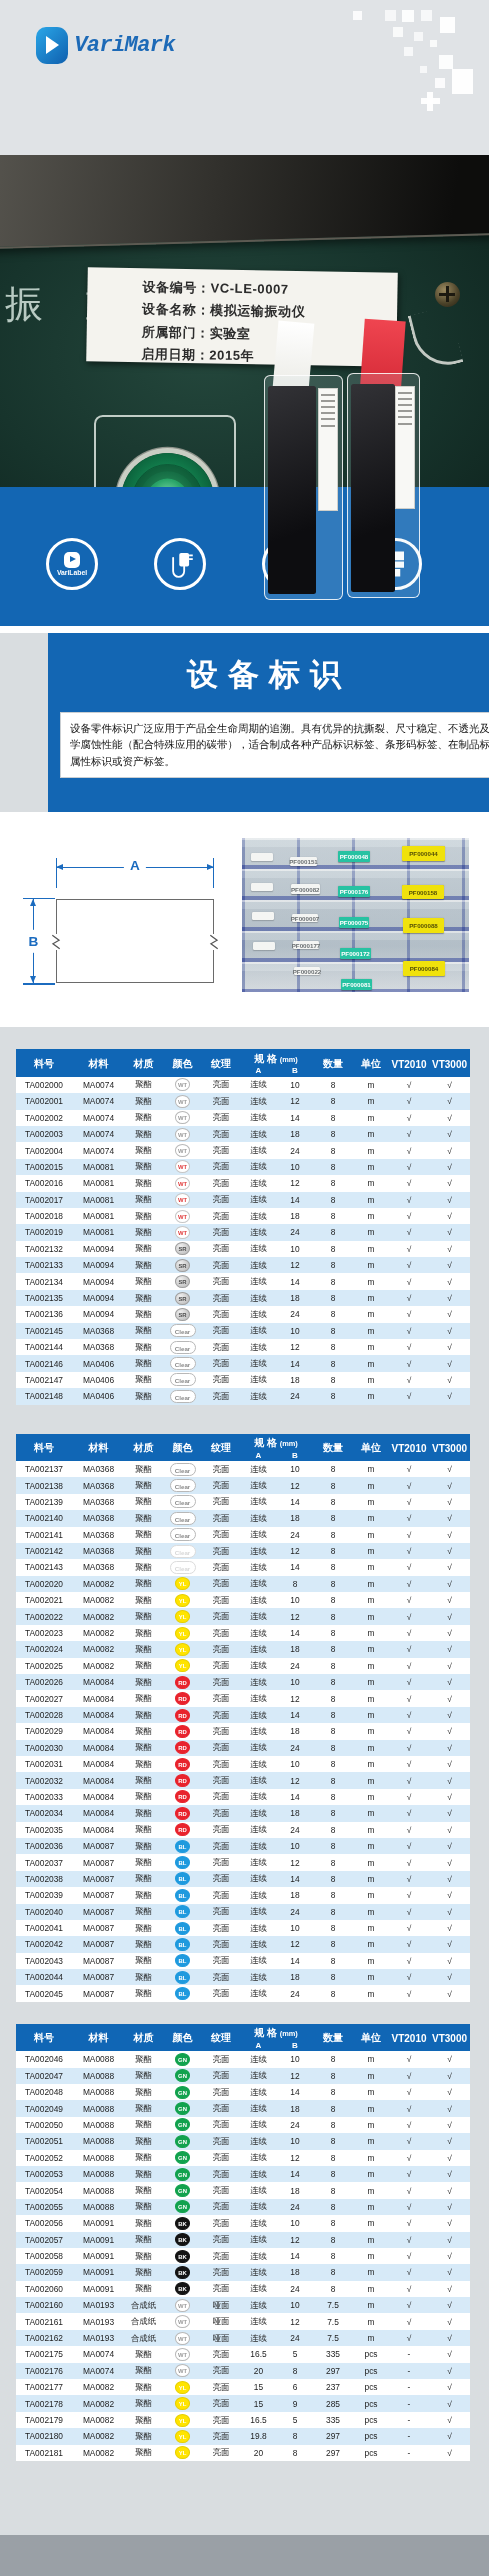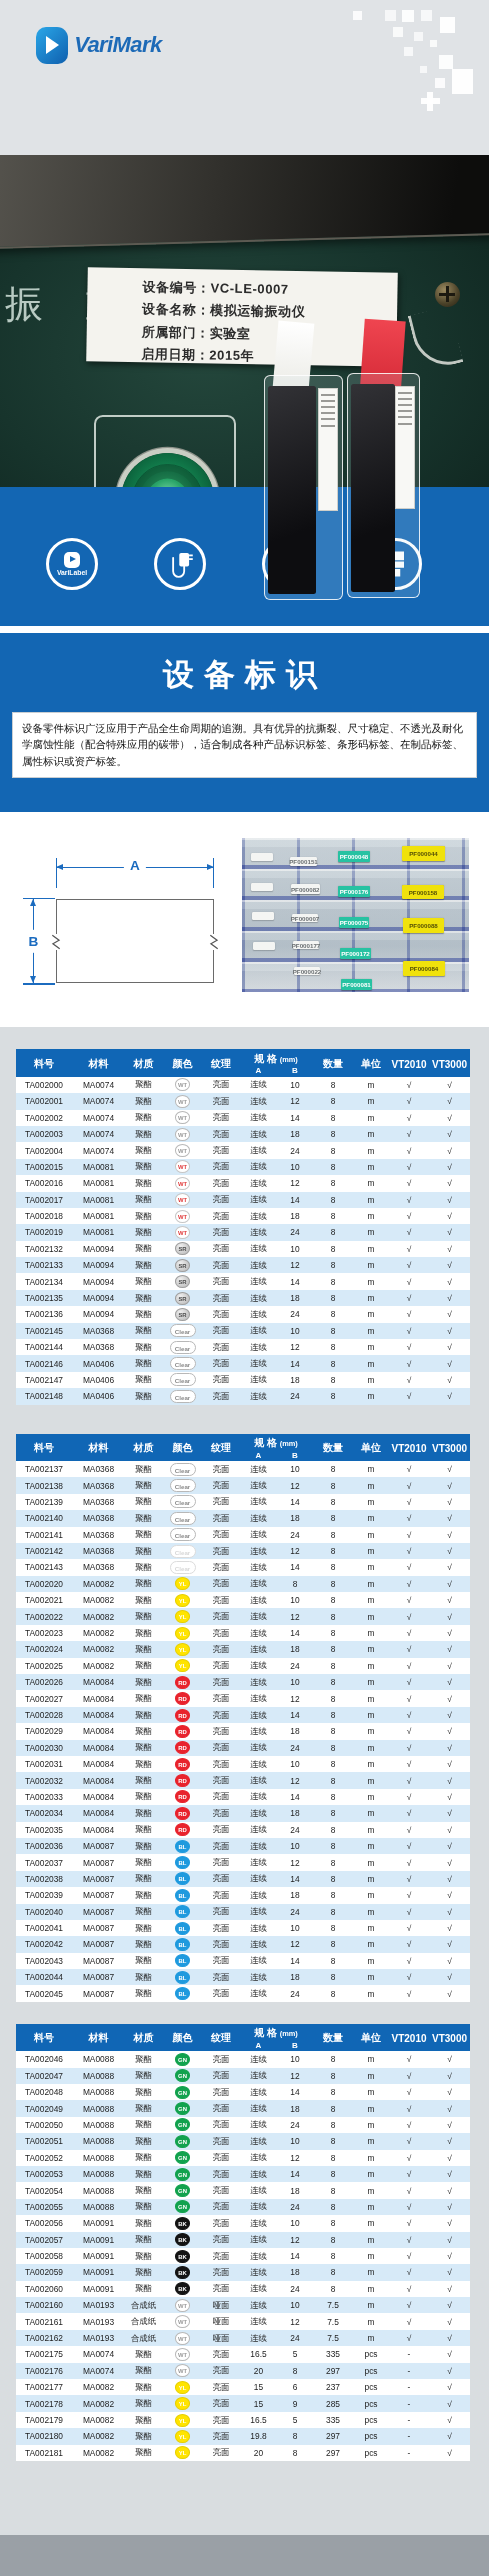--- a/index.html
+++ b/index.html
@@ -1,18 +1,18 @@
 <!DOCTYPE html>
 <html style="font-size:10px"><head>
 <meta charset="utf-8">
 <style>
   html,body{margin:0;padding:0;background:#9aa0a6;}
   .page{width:490px;margin:0 auto;background:#d9dde0;font-family:"Liberation Sans","DejaVu Sans",sans-serif;position:relative;overflow:hidden;}
   
-  .top-area{height:155px;background:#e0e3e6;position:relative;overflow:hidden;}
+  .top-area{height:155px;background:#e0e3e6;position:relative;overflow:hidden;font-family:Liberation Mono, monospace;}
   .logo{position:absolute;left:36px;top:26px;height:38px;display:flex;align-items:center;}
   .logo-mark{width:32px;height:37px;background:linear-gradient(135deg,#2aa7e8,#0f5fae);border-radius:10px 11px 10px 11px;position:relative;}
   .logo-mark:before{content:"";position:absolute;left:10px;top:9.3px;border-left:13.6px solid #fff;border-top:9.3px solid transparent;border-bottom:9.3px solid transparent;}
   .logo-word{font-size:22px;font-weight:bold;font-style:italic;color:#1d6ab7;margin-left:6.2px;letter-spacing:-0.6px;}
   .pixel-decor{position:absolute;right:0;top:0;width:143px;height:155px;}
   .pixel-decor i{position:absolute;background:#fff;}
   .px1{left:6.2px;top:11px;width:8.7px;height:8.7px;opacity:.85}
   .px2{left:38px;top:10px;width:11px;height:11px;opacity:.7}
   .px3{left:55px;top:10px;width:12.4px;height:12.4px;opacity:.9}
   .px4{left:74px;top:10px;width:11px;height:11px;opacity:.75}
@@ -59,21 +59,21 @@
   .red-roll{position:absolute;left:2.5px;bottom:73px;width:16px;height:46px;background:#d8303a;border-radius:2.5px;}
   .blue-band1{position:absolute;left:0;top:332px;width:490px;height:139px;background:#1366b3;}
   .icon-row{position:absolute;left:46px;top:51px;display:flex;gap:56px;}
   .icon-circle{width:52px;height:52px;border:3.1px solid #fff;border-radius:50%;box-sizing:border-box;display:flex;flex-direction:column;align-items:center;justify-content:center;color:#fff;}
   .icon-circle svg{display:block}
   .vl-mark{width:16px;height:16px;background:#fff;border-radius:5px;position:relative;margin-bottom:1.9px;}
   .vl-mark:before{content:"";position:absolute;left:5.6px;top:4.3px;border-left:6.2px solid #1366b3;border-top:3.7px solid transparent;border-bottom:3.7px solid transparent;}
   .vl-text{font-size:6.8px;font-weight:bold;}
   
   .white-gap{height:7.4px;background:#ffffff;}
-  .intro{height:179px;background:#1366b3;position:relative;}
+  .intro{height:179px;background:#1366b3;position:relative;margin-left:48px;}
   .intro h2{margin:0;padding-top:21px;text-align:center;font-size:31px;font-weight:bold;color:#fff;letter-spacing:10px;}
   .info-box{position:absolute;left:12.4px;top:79px;width:465px;box-sizing:border-box;background:#fff;border:0.6px solid #c9ced2;padding:6.2px 8.7px 7.4px 8.7px;}
   .info-box .specs{margin:0 0 2.5px 0;font-size:10.5px;font-weight:bold;color:#111;line-height:1.55;}
   .info-box .desc{margin:0;font-size:10.5px;color:#111;line-height:1.6;}
   
   .diagram-row{height:215px;background:#ffffff;position:relative;}
   .dim-a{position:absolute;left:56px;top:51px;width:158px;height:8.7px;}
   .dim-a .line{position:absolute;left:0;right:0;top:3.7px;height:1.2px;background:#1b6bbf;}
   .dim-a .line:before{content:"";position:absolute;left:0;top:-3.1px;border-right:7.4px solid #1b6bbf;border-top:3.7px solid transparent;border-bottom:3.7px solid transparent;}
   .dim-a .line:after{content:"";position:absolute;right:0;top:-3.1px;border-left:7.4px solid #1b6bbf;border-top:3.7px solid transparent;border-bottom:3.7px solid transparent;}

